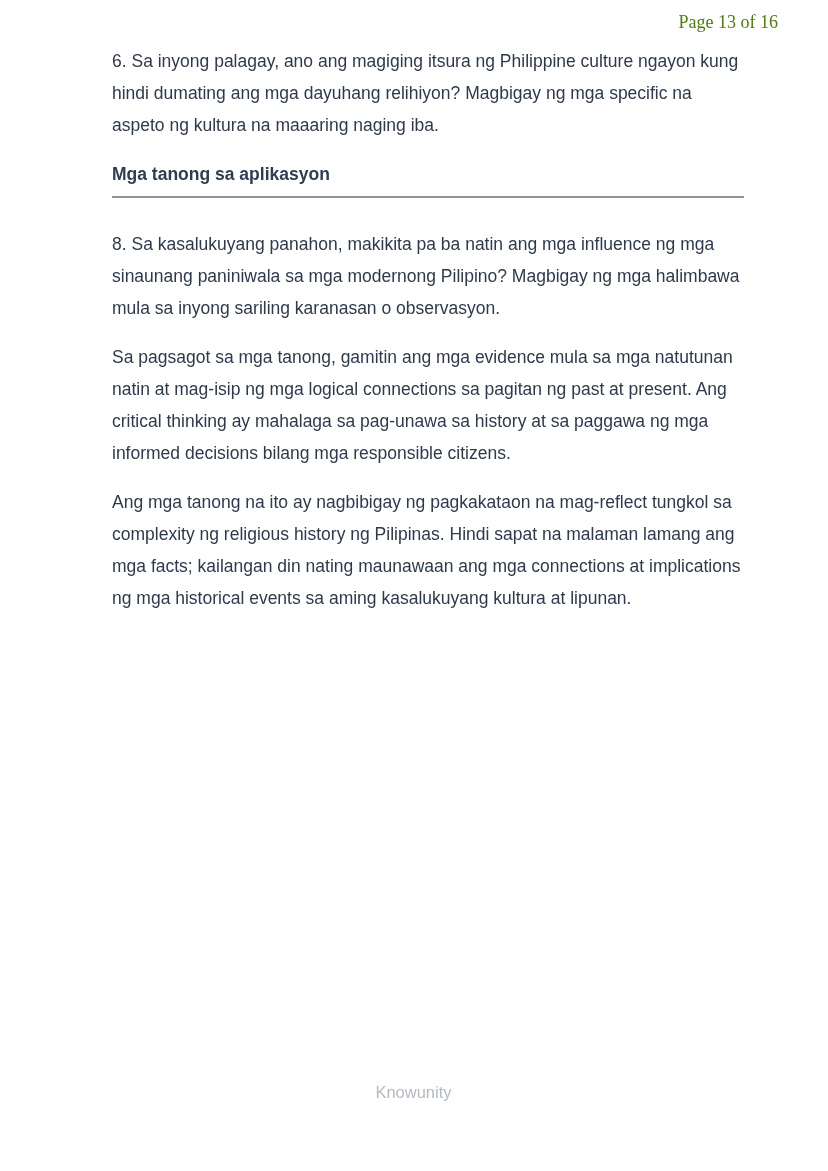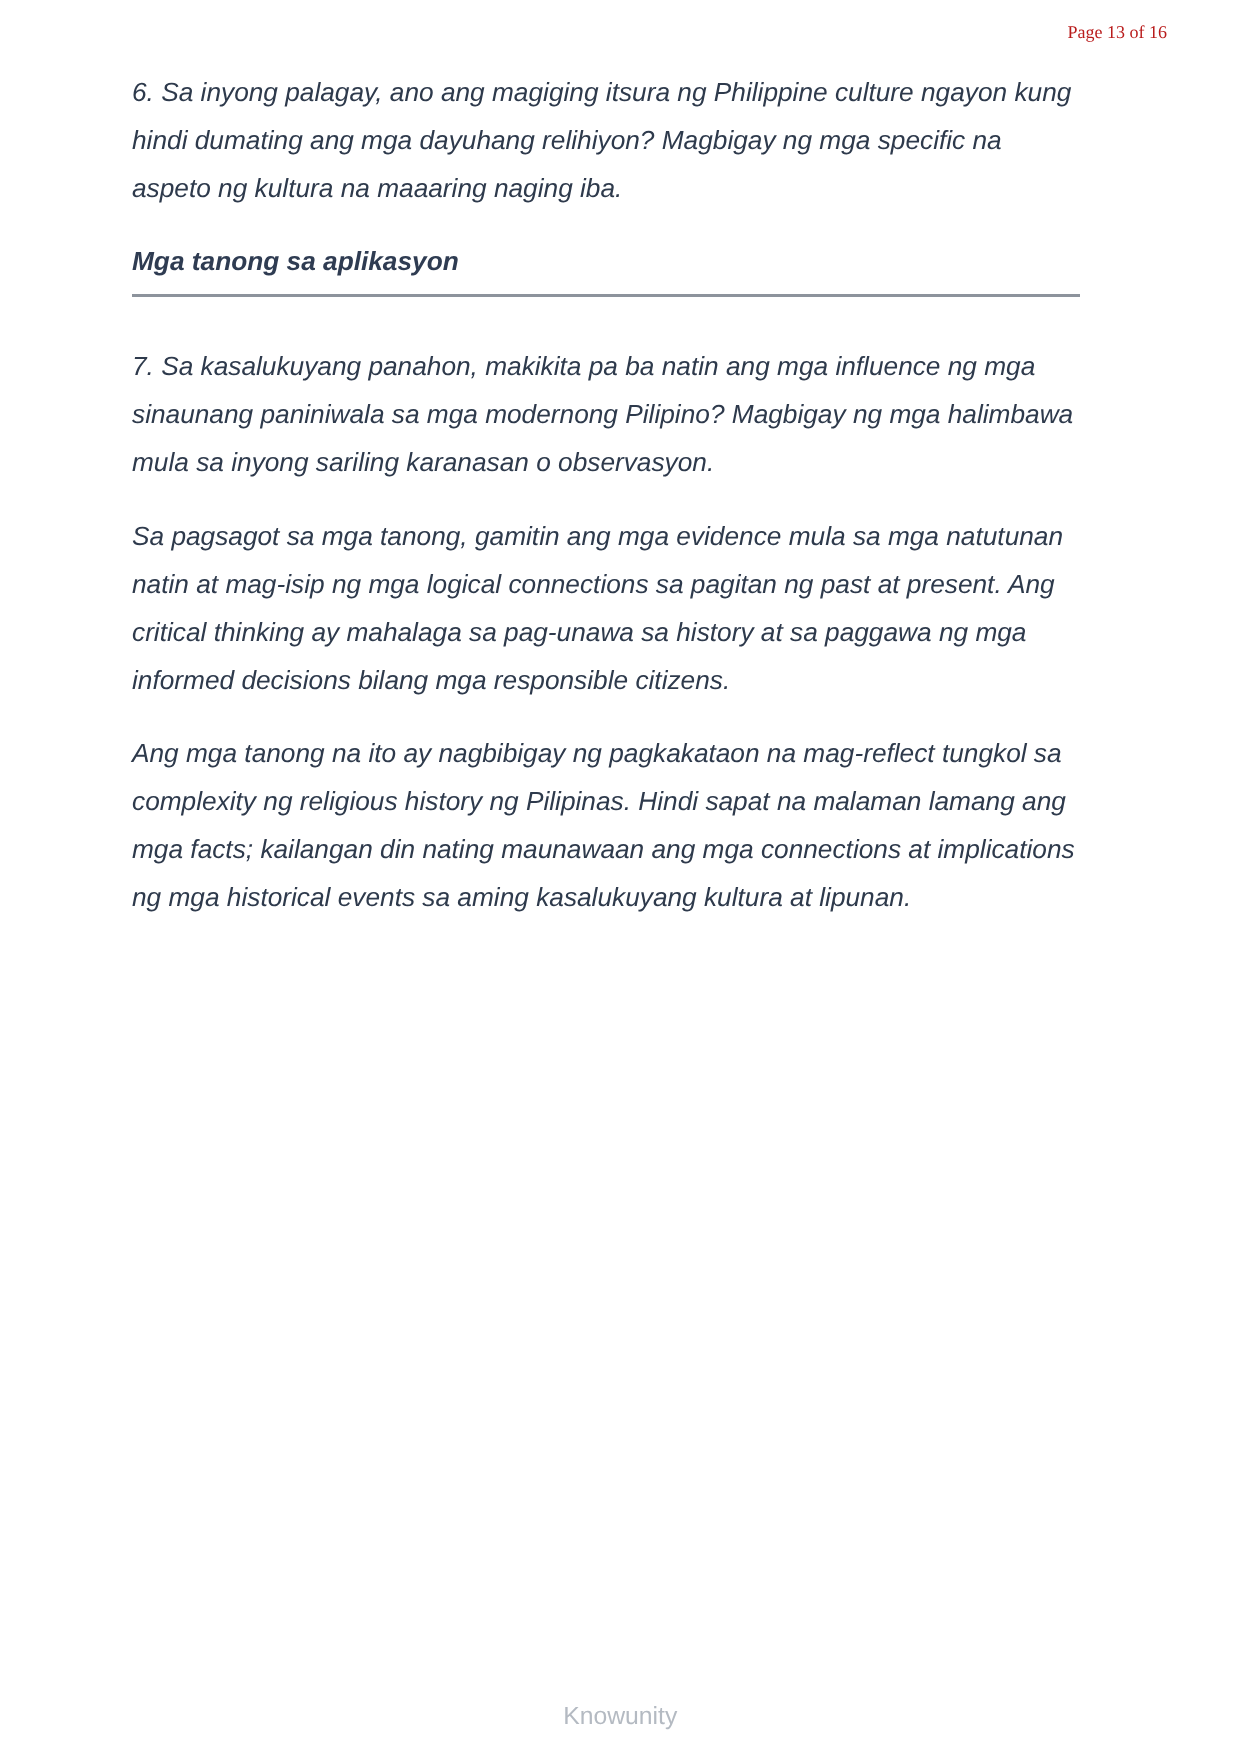--- a/index.html
+++ b/index.html
@@ -15,30 +15,29 @@
     font-family: "Liberation Sans", sans-serif;
     overflow: hidden;
   }
   .page-header {
     position: absolute;
     top: 12px;
     right: 50px;
   }
   .page-indicator {
     font-family: "Liberation Serif", serif;
-    font-size: 12px;
-    color: #b91c1c;
+    font-size: 18px;
+    color: #4d7c0f;
   }
   .content {
     position: absolute;
     top: 45px;
-    left: 88px;
+    left: 112px;
     width: 632px;
     color: #2e3a4c;
-    font-style: italic;
   }
   .content p {
     margin: 0 0 17px 0;
     font-size: 17.5px;
     line-height: 32px;
     color: #2e3a4c;
   }
   .section-heading {
     margin: 8px 0 0 0;
     font-size: 17.5px;
@@ -47,21 +46,21 @@
     color: #2f3c52;
   }
   .section-divider {
     border: none;
     border-top: 2px solid #8d939c;
     margin: 6px 0 30px 0;
     width: 100%;
   }
   .page-footer {
     position: absolute;
-    top: 1132px;
+    top: 1080px;
     left: 0;
     width: 827px;
     text-align: center;
   }
   .watermark {
     font-size: 16.5px;
     line-height: 24px;
     color: #b4bac2;
   }
 </style>
@@ -72,21 +71,21 @@
   <span class="page-indicator">Page 13 of 16</span>
 </div>
 
 <div class="content">
   <p>6. Sa inyong palagay, ano ang magiging itsura ng Philippine culture ngayon kung hindi dumating ang mga dayuhang relihiyon? Magbigay ng mga specific na aspeto ng kultura na maaaring naging iba.</p>
 
   <h2 class="section-heading">Mga tanong sa aplikasyon</h2>
 
   <hr class="section-divider">
 
-  <p>7. Sa kasalukuyang panahon, makikita pa ba natin ang mga influence ng mga sinaunang paniniwala sa mga modernong Pilipino? Magbigay ng mga halimbawa mula sa inyong sariling karanasan o observasyon.</p>
+  <p>8. Sa kasalukuyang panahon, makikita pa ba natin ang mga influence ng mga sinaunang paniniwala sa mga modernong Pilipino? Magbigay ng mga halimbawa mula sa inyong sariling karanasan o observasyon.</p>
 
 
 
   <p>Sa pagsagot sa mga tanong, gamitin ang mga evidence mula sa mga natutunan natin at mag-isip ng mga logical connections sa pagitan ng past at present. Ang critical thinking ay mahalaga sa pag-unawa sa history at sa paggawa ng mga informed decisions bilang mga responsible citizens.</p>
 
   <p>Ang mga tanong na ito ay nagbibigay ng pagkakataon na mag-reflect tungkol sa complexity ng religious history ng Pilipinas. Hindi sapat na malaman lamang ang mga facts; kailangan din nating maunawaan ang mga connections at implications ng mga historical events sa aming kasalukuyang kultura at lipunan.</p>
 </div>
 
 <div class="page-footer">
   <span class="watermark">Knowunity</span>

